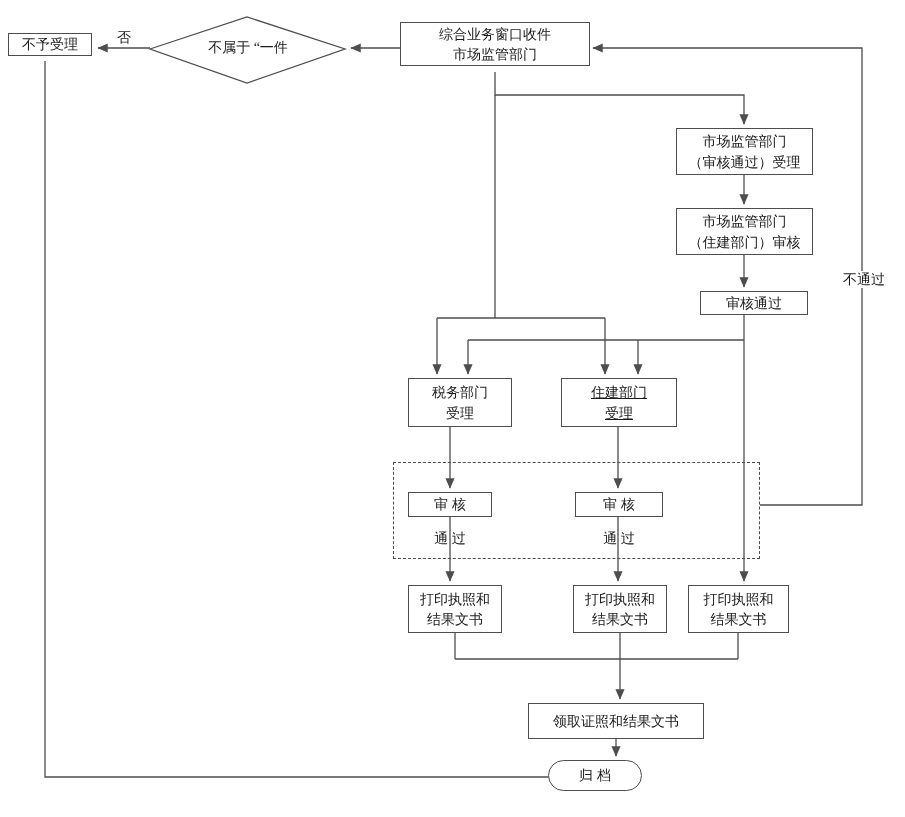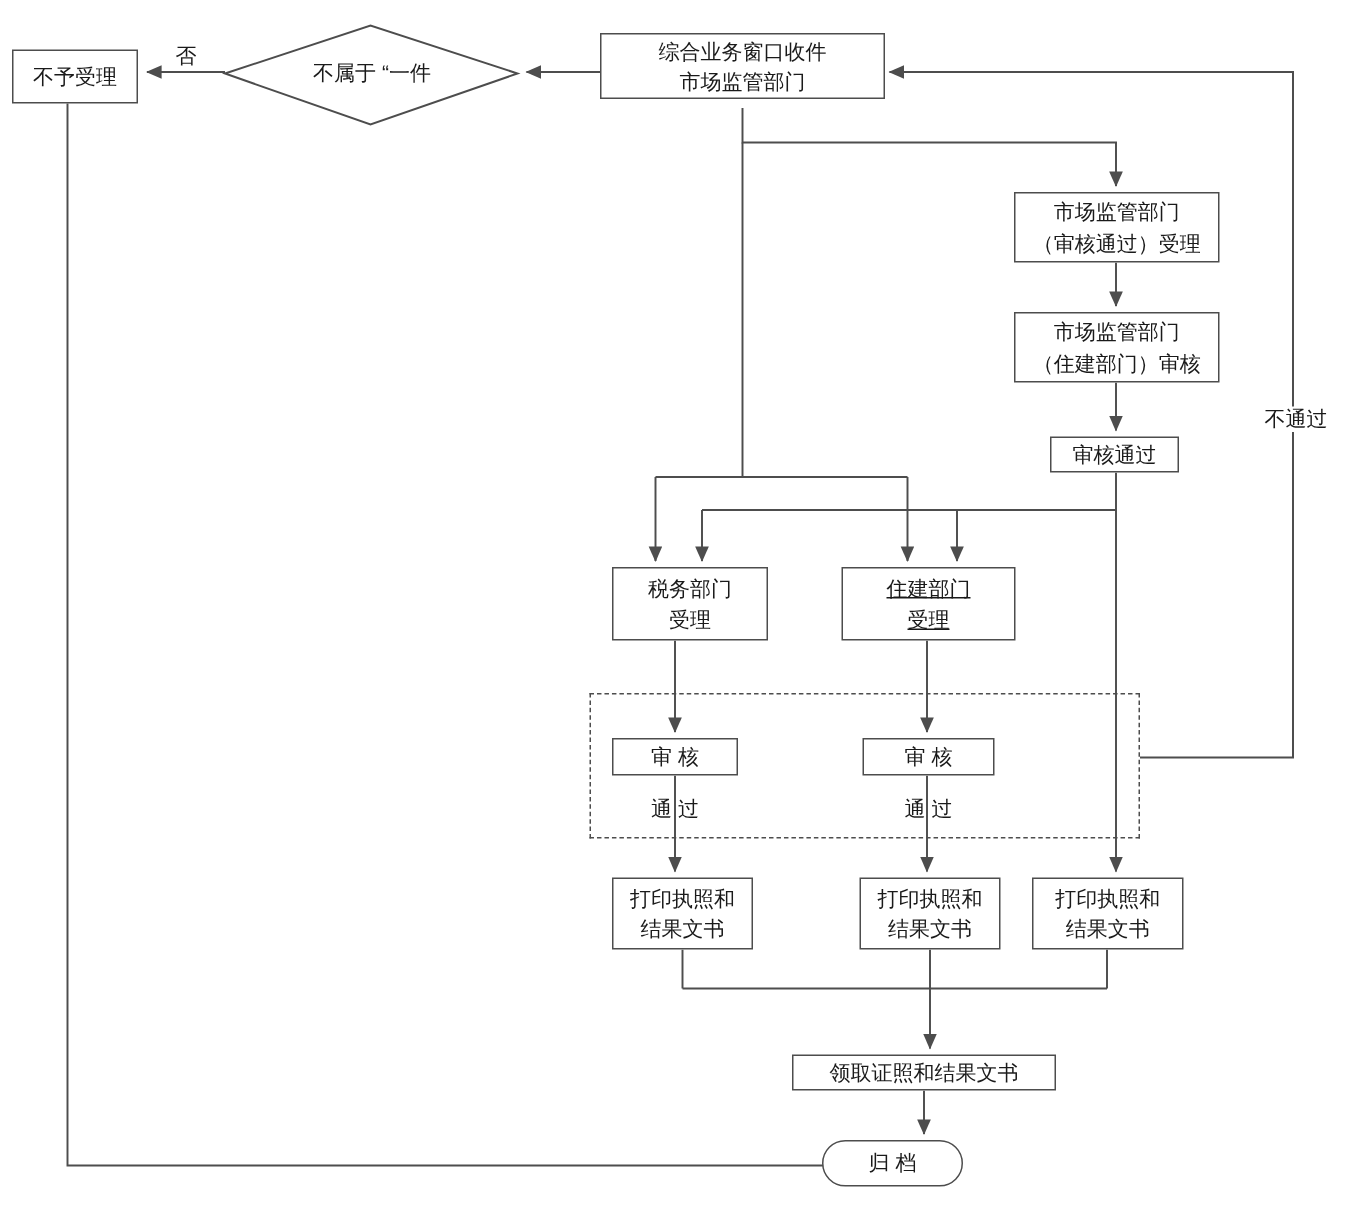--- a/index.html
+++ b/index.html
@@ -11,21 +11,21 @@
   .node{
     position:absolute;border:1px solid #4d4d4d;background:#ffffff;
     display:flex;flex-direction:column;align-items:center;justify-content:center;
     font-size:14px;line-height:1.45;text-align:center;box-sizing:border-box;
   }
   .pill{border-radius:16px;}
   .dashed-frame{
     position:absolute;border:1px dashed #4d4d4d;box-sizing:border-box;background:transparent;
   }
   .free{
-    position:absolute;font-size:14px;text-align:center;line-height:1.3;background:transparent;
+    position:absolute;font-size:14px;text-align:center;line-height:1.3;background:transparent;font-family:Liberation Serif, serif;
   }
   .edge-label{
     position:absolute;font-size:14px;text-align:center;background:#ffffff;padding:0 2px;line-height:1.2;
   }
   .nl{white-space:nowrap;}
 </style>
 </head>
 <body>
 
 <div id="canvas">
@@ -60,42 +60,42 @@
       <path d="M738,633 L738,659"></path>
       <path d="M455,659 L738,659"></path>
       <path d="M620,633 L620,699" marker-end="url(#arr)"></path>
       <path d="M616,727 L616,756" marker-end="url(#arr)"></path>
       <path d="M760,505 L862,505 L862,48 L593,48" marker-end="url(#arr)"></path>
     </g>
   </svg>
 
   <div class="dashed-frame" style="left:393px;top:462px;width:367px;height:97px;"></div>
 
-  <div class="node" style="left:8px;top:33px;width:84px;height:36px;">
+  <div class="node" style="left:8px;top:33px;width:84px;height:23px;">
     <div class="nl">不予受理</div>
   </div>
 
   <div class="free" style="left:163px;top:39px;width:170px;">不属于 “一件</div>
 
   <div class="node" style="left:400px;top:22px;width:190px;height:44px;">
     <div class="nl">综合业务窗口收件</div>
     <div class="nl">市场监管部门</div>
   </div>
 
   <div class="node" style="left:676px;top:128px;width:137px;height:47px;">
     <div class="nl">市场监管部门</div>
     <div class="nl">（审核通过）受理</div>
   </div>
 
   <div class="node" style="left:676px;top:208px;width:137px;height:47px;">
     <div class="nl">市场监管部门</div>
     <div class="nl">（住建部门）审核</div>
   </div>
 
-  <div class="node" style="left:700px;top:291px;width:86px;height:24px;">
+  <div class="node" style="left:700px;top:291px;width:108px;height:24px;">
     <div class="nl">审核通过</div>
   </div>
 
   <div class="node" style="left:408px;top:378px;width:104px;height:49px;">
     <div class="nl">税务部门</div>
     <div class="nl">受理</div>
   </div>
 
   <div class="node" style="left:561px;top:378px;width:116px;height:49px;text-decoration:underline;">
     <div class="nl">住建部门</div>
@@ -120,21 +120,21 @@
   <div class="node" style="left:573px;top:585px;width:94px;height:48px;">
     <div class="nl">打印执照和</div>
     <div class="nl">结果文书</div>
   </div>
 
   <div class="node" style="left:688px;top:585px;width:101px;height:48px;">
     <div class="nl">打印执照和</div>
     <div class="nl">结果文书</div>
   </div>
 
-  <div class="node" style="left:528px;top:703px;width:176px;height:24px;">
+  <div class="node" style="left:528px;top:703px;width:176px;height:36px;">
     <div class="nl">领取证照和结果文书</div>
   </div>
 
   <div class="node pill" style="left:548px;top:760px;width:94px;height:31px;">
     <div class="nl">归  档</div>
   </div>
 
   <div class="edge-label" style="left:110px;top:29px;width:24px;">否</div>
 
   <div class="edge-label" style="left:836px;top:251px;width:52px;margin-top:20px;">不通过</div>

